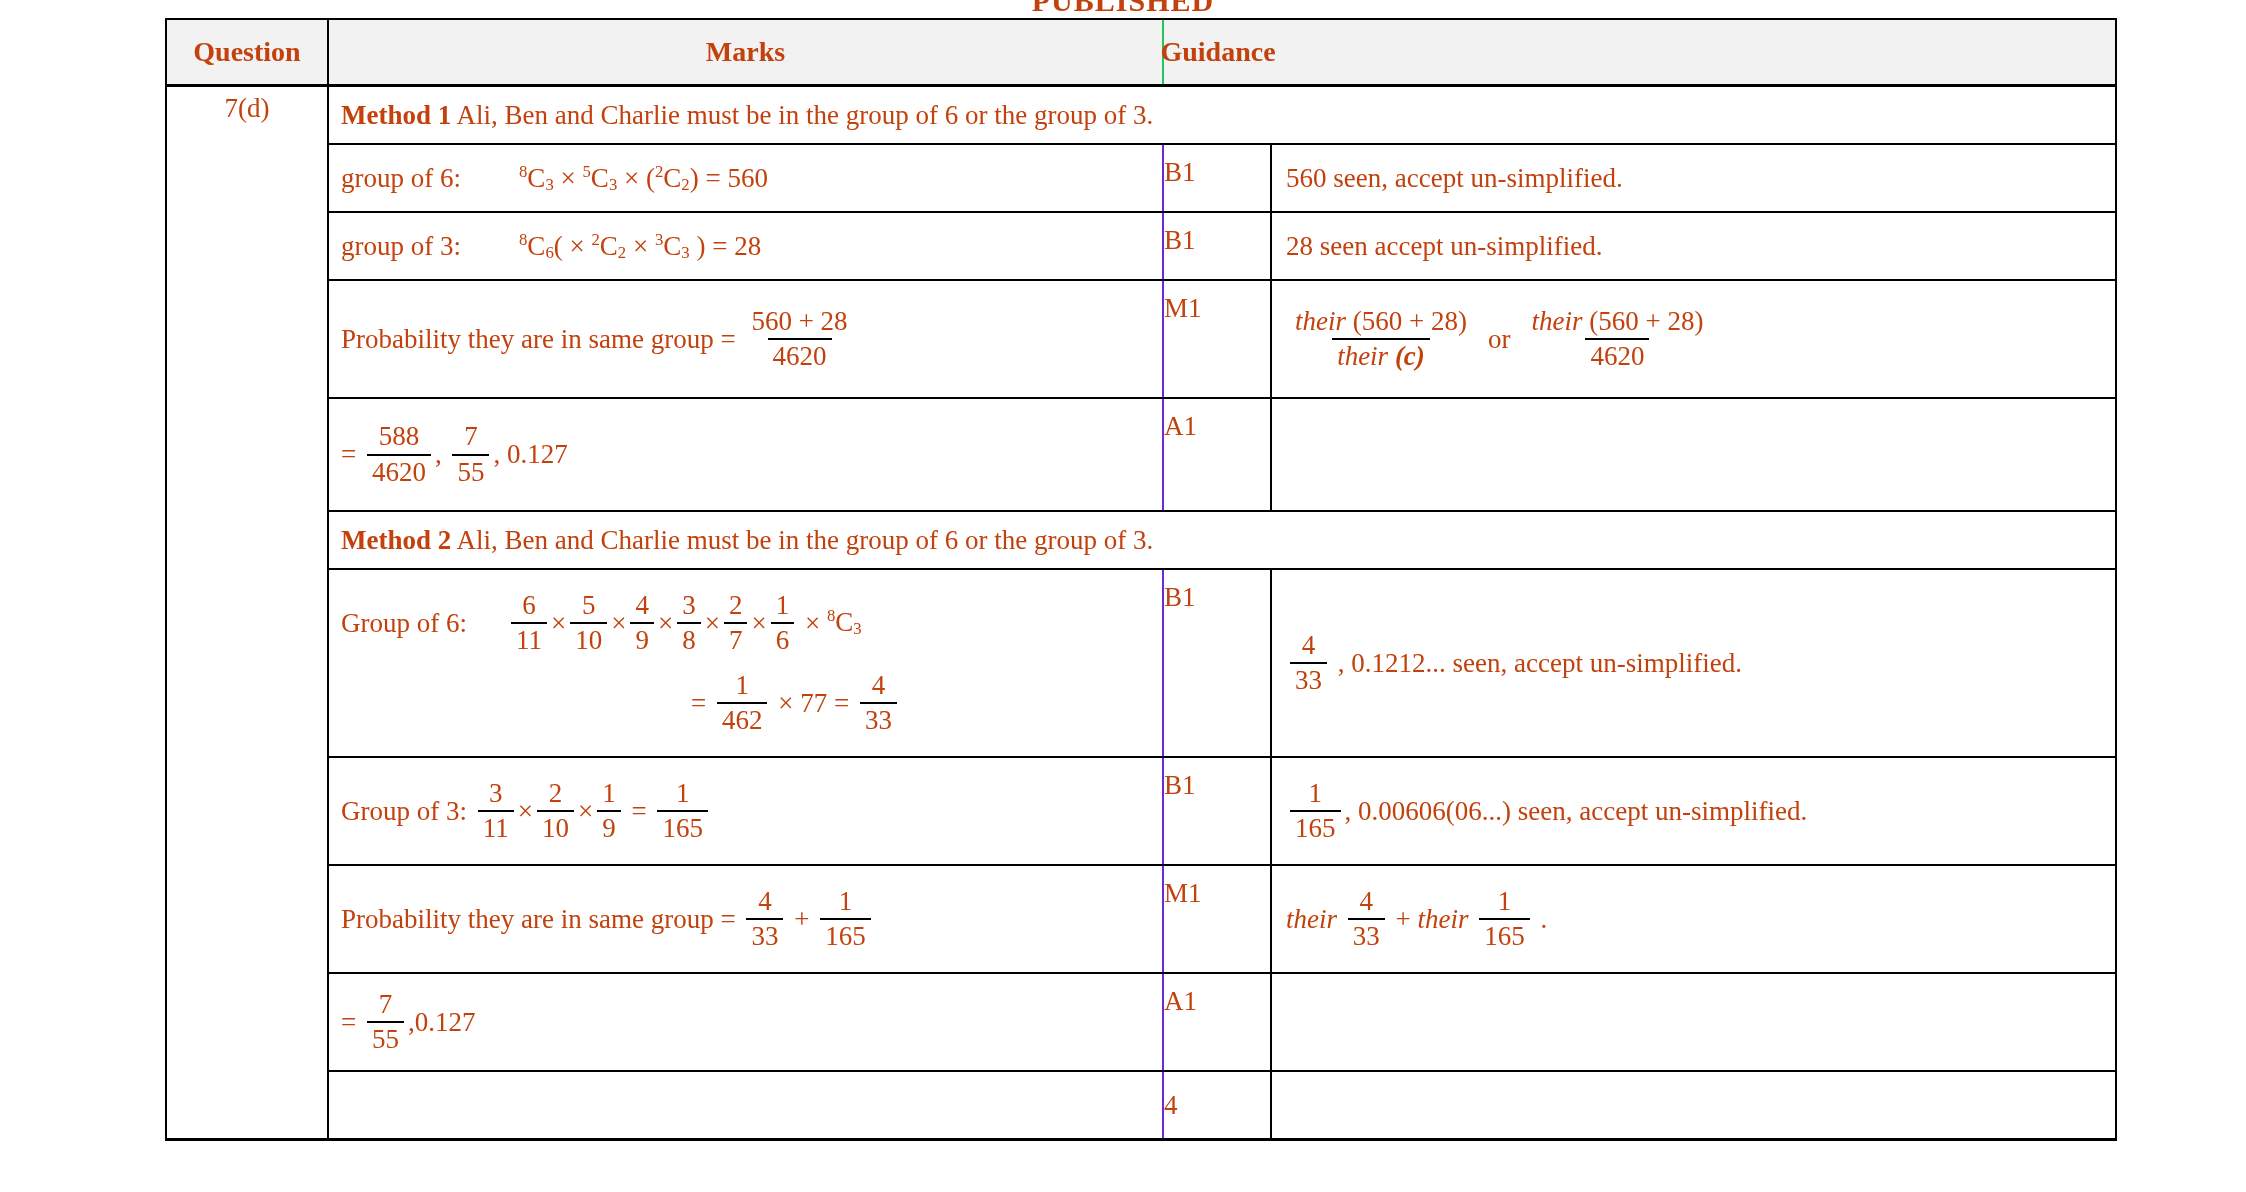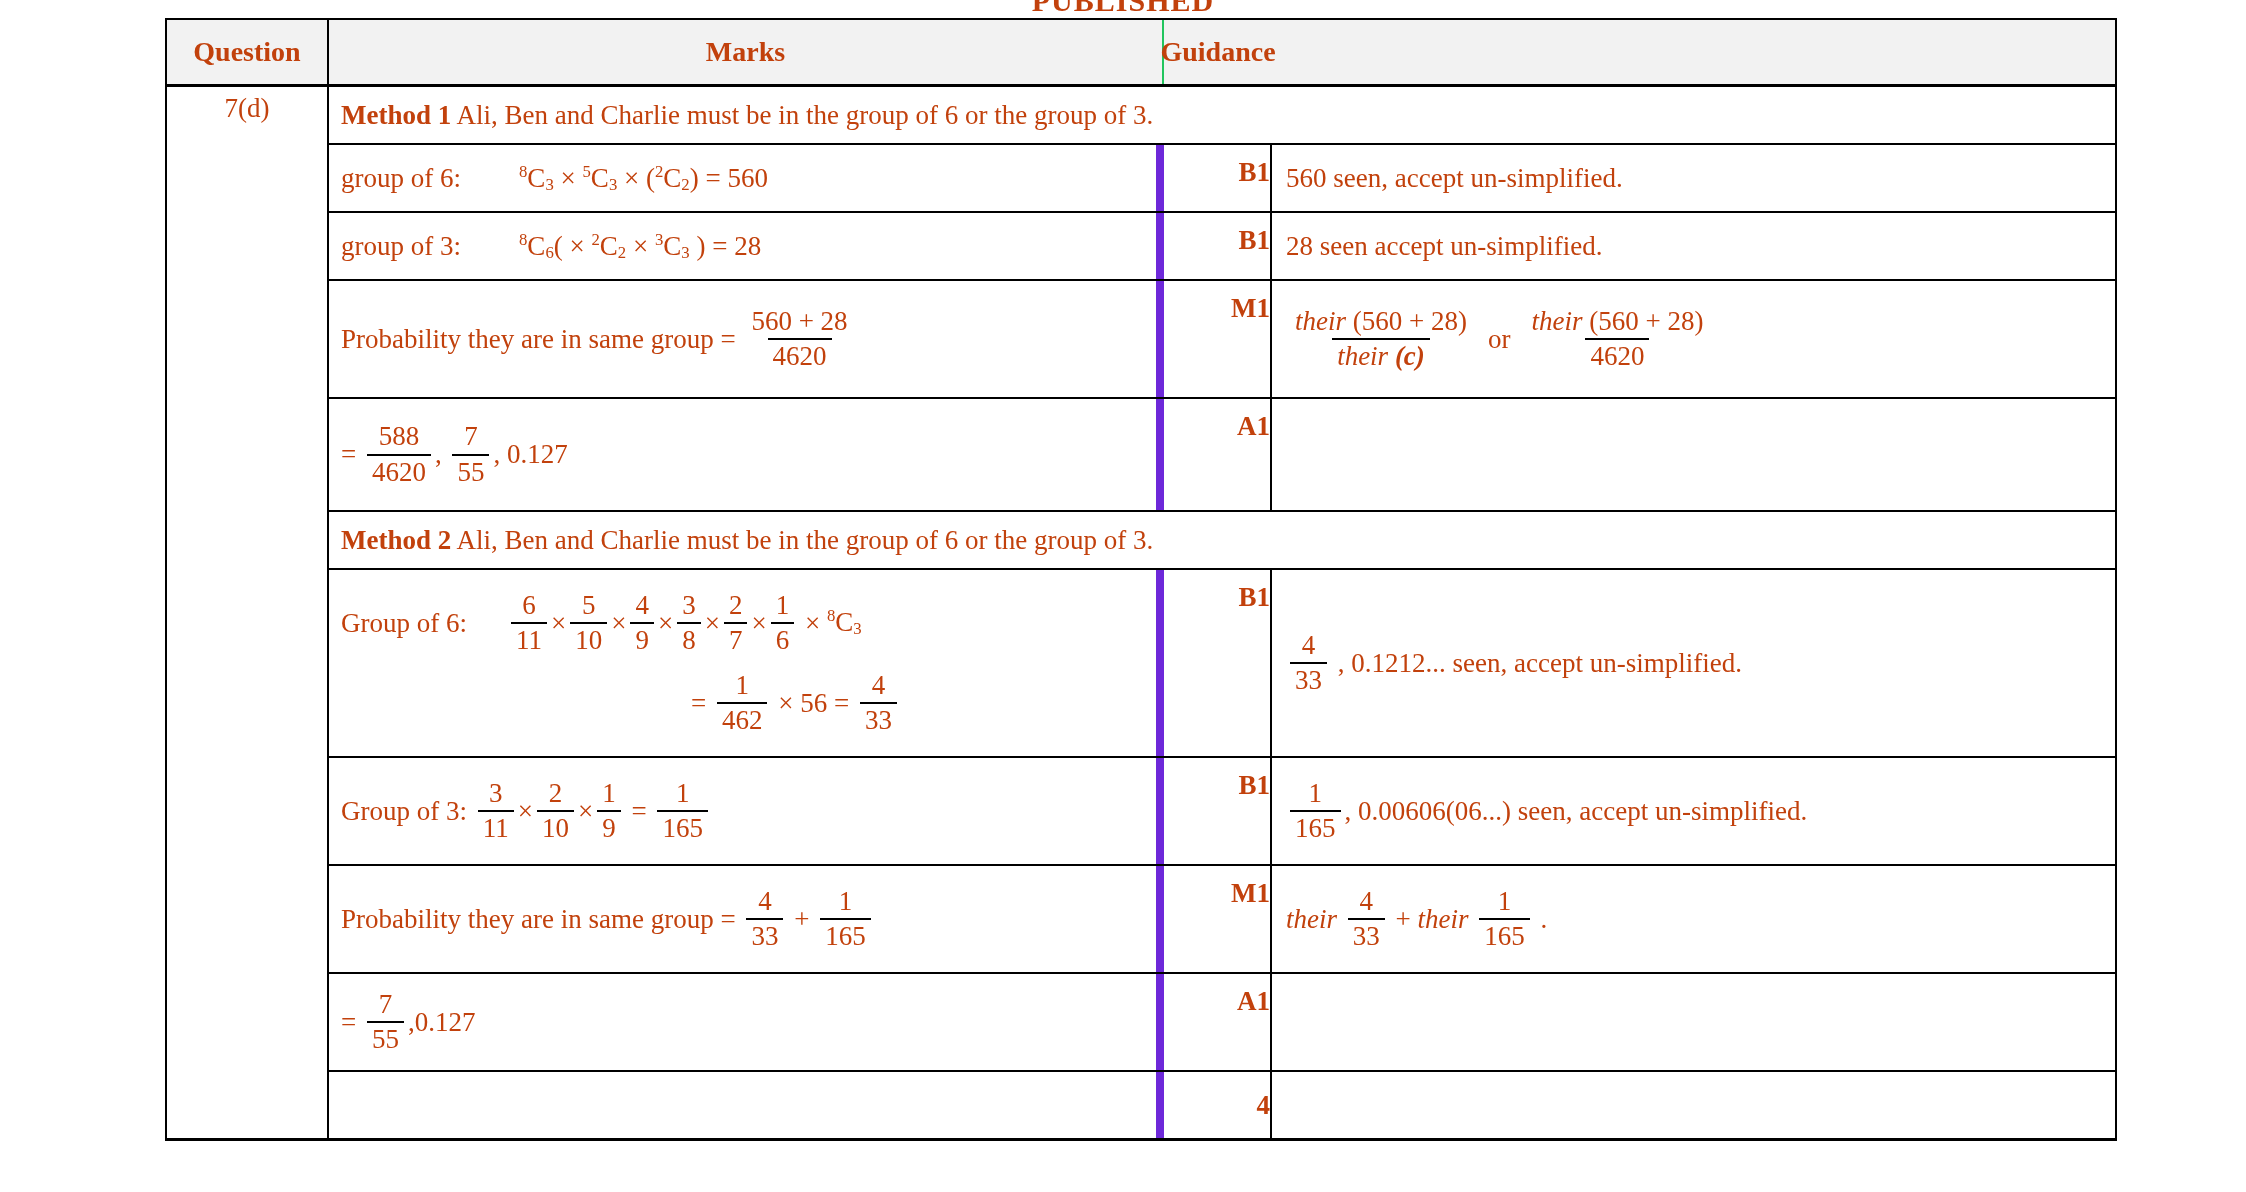--- a/index.html
+++ b/index.html
@@ -19,23 +19,23 @@
   .th-marks{border-right:2px solid #22c55e;}
   .tbody{display:grid;grid-template-columns:162px 1fr;}
   .qcell{border-right:2px solid #000;box-sizing:border-box;text-align:center;
          padding-top:6px;font-size:27px;}
   .rows{display:flex;flex-direction:column;}
   .trow{display:grid;grid-template-columns:835px 108px 1fr;border-bottom:2px solid #000;box-sizing:border-box;}
   .trow:last-child{border-bottom:none;}
   .trow-span{display:flex;align-items:center;}
   .span-cell{padding:4px 10px 4px 12px;font-size:27px;}
   .acell{display:flex;flex-direction:column;justify-content:center;align-items:flex-start;
-         padding:8px 10px 8px 12px;font-size:27px;box-sizing:border-box;border-right:8px solid #6d28d9;}
-  .mcell{display:flex;justify-content:flex-end;align-items:flex-start;padding-top:12px;
-         font-weight:bold;font-size:27px;box-sizing:border-box;border-right:2px solid #000;}
+         padding:8px 10px 8px 12px;font-size:27px;box-sizing:border-box;border-right:2px solid #6d28d9;}
+  .mcell{display:flex;justify-content:flex-start;align-items:flex-start;padding-top:12px;
+         font-weight:normal;font-size:27px;box-sizing:border-box;border-right:2px solid #000;}
   .mcell.vcenter{align-items:center;padding-top:0;}
   .gcell{display:flex;flex-direction:column;justify-content:center;align-items:flex-start;
          padding:8px 10px 8px 14px;font-size:27px;box-sizing:border-box;}
   .mline{display:flex;align-items:center;flex-wrap:nowrap;white-space:pre;line-height:1.35;}
   .mline + .mline{margin-top:16px;}
   .tok{white-space:pre;}
   .b{font-weight:bold;}
   .i{font-style:italic;}
   .bi{font-style:italic;font-weight:bold;}
   .sp{display:inline-block;height:1px;}
@@ -113,21 +113,21 @@
             <div class="gcell"></div>
           </div>
           <div class="trow trow-span" style="min-height: 58px;">
             <div class="span-cell">
               <div class="mline"><span class="tok b">Method 2</span><span class="tok"> Ali, Ben and Charlie must be in the group of 6 or the group of 3.</span></div>
             </div>
           </div>
           <div class="trow" style="min-height: 188px;">
             <div class="acell">
               <div class="mline"><span class="tok">Group of 6:</span><span class="sp" style="width: 40px;"></span><span class="frac"><span class="fr-n"><span class="tok">6</span></span><span class="fr-d"><span class="tok">11</span></span></span><span class="tok">×</span><span class="frac"><span class="fr-n"><span class="tok">5</span></span><span class="fr-d"><span class="tok">10</span></span></span><span class="tok">×</span><span class="frac"><span class="fr-n"><span class="tok">4</span></span><span class="fr-d"><span class="tok">9</span></span></span><span class="tok">×</span><span class="frac"><span class="fr-n"><span class="tok">3</span></span><span class="fr-d"><span class="tok">8</span></span></span><span class="tok">×</span><span class="frac"><span class="fr-n"><span class="tok">2</span></span><span class="fr-d"><span class="tok">7</span></span></span><span class="tok">×</span><span class="frac"><span class="fr-n"><span class="tok">1</span></span><span class="fr-d"><span class="tok">6</span></span></span><span class="tok"> × </span><span class="ncr"><span class="ncr-sup">8</span><span class="ncr-base">C</span><span class="ncr-sub">3</span></span></div>
-              <div class="mline" style="margin-left: 350px;"><span class="tok">= </span><span class="frac"><span class="fr-n"><span class="tok">1</span></span><span class="fr-d"><span class="tok">462</span></span></span><span class="tok"> × 56 = </span><span class="frac"><span class="fr-n"><span class="tok">4</span></span><span class="fr-d"><span class="tok">33</span></span></span></div>
+              <div class="mline" style="margin-left: 350px;"><span class="tok">= </span><span class="frac"><span class="fr-n"><span class="tok">1</span></span><span class="fr-d"><span class="tok">462</span></span></span><span class="tok"> × 77 = </span><span class="frac"><span class="fr-n"><span class="tok">4</span></span><span class="fr-d"><span class="tok">33</span></span></span></div>
             </div>
             <div class="mcell">
               <span class="mark-label">B1</span>
             </div>
             <div class="gcell">
               <div class="mline"><span class="frac"><span class="fr-n"><span class="tok">4</span></span><span class="fr-d"><span class="tok">33</span></span></span><span class="tok"> , 0.1212... seen, accept un-simplified.</span></div>
             </div>
           </div>
           <div class="trow" style="min-height: 108px;">
             <div class="acell">

